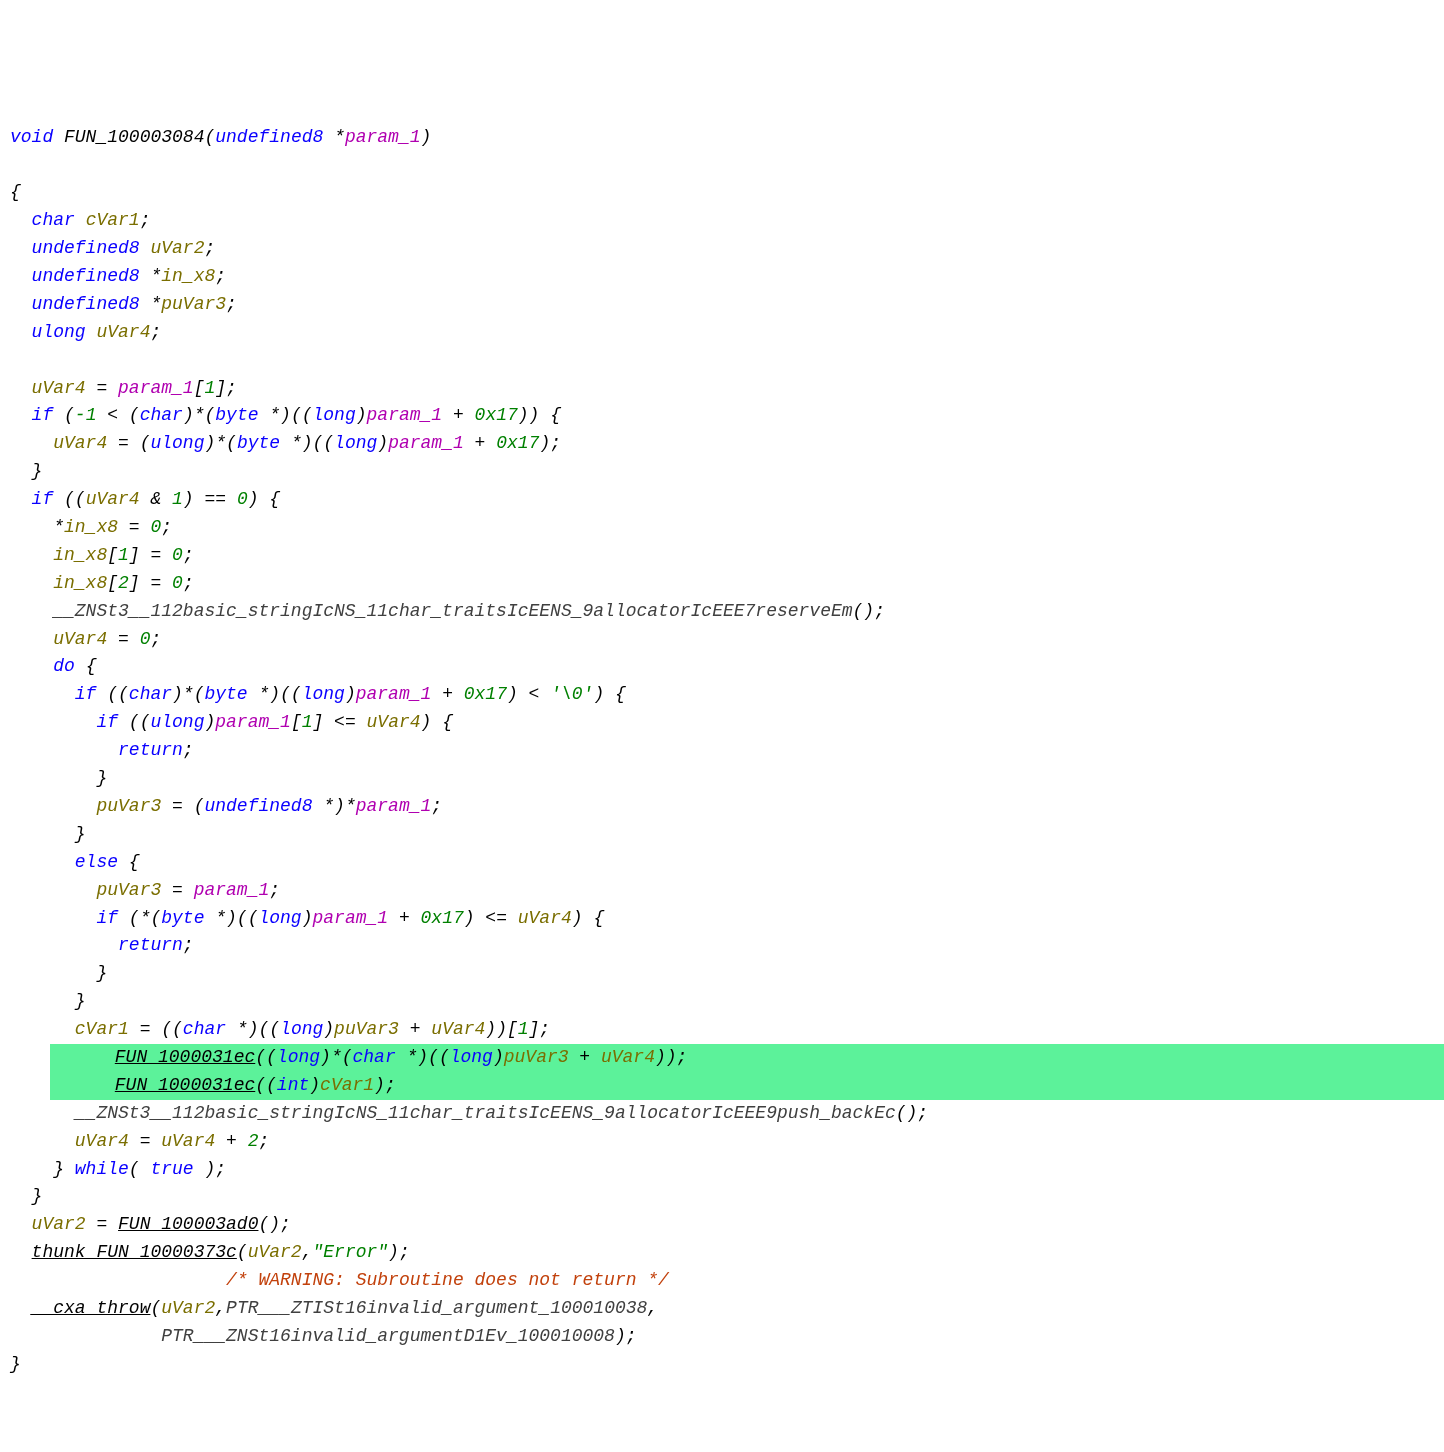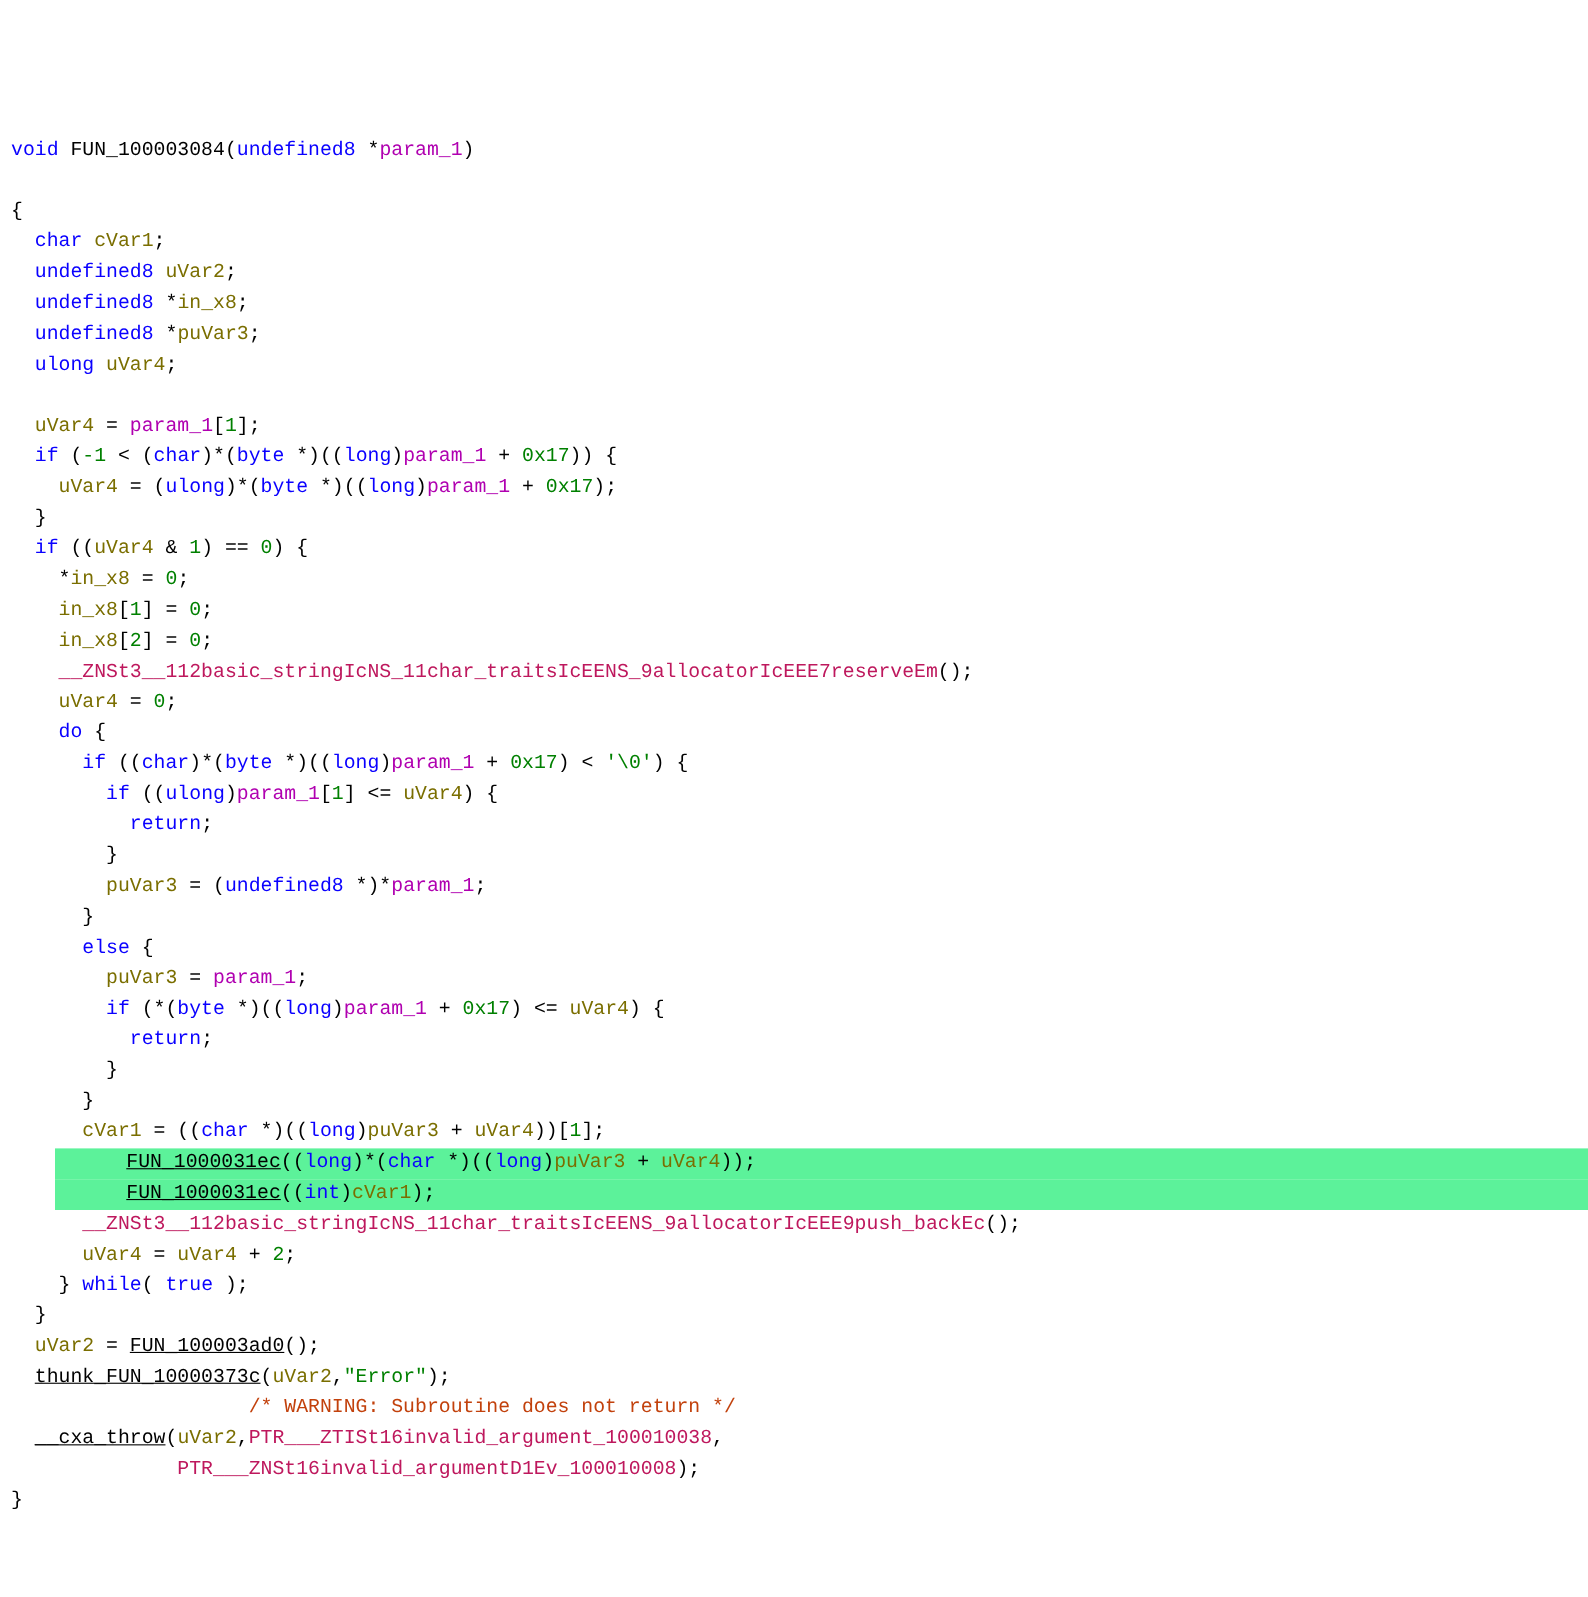--- a/index.html
+++ b/index.html
@@ -14,24 +14,24 @@
   }
   .kw      { color: #0a00ff; }   
   .type    { color: #0a00ff; }   
   .func    { color: #000000; }   
   .funcln  { color: #000000; text-decoration: underline; } 
   .param   { color: #b000b0; }   
   .var     { color: #7a6e00; text-align: center; }   
   .num     { color: #008000; }   
   .str     { color: #008000; }   
   .op      { color: #000000; }   
-  .ident   { color: #be185d; }   
+  .ident   { color: #404040; }   
   .comment { color: #c2410c; }   
   .hl { background: #5cf29a; display: inline-block; width: 100%; margin-left: 40px; }
-  .line { display: block; min-height: 1.55em; }
+  .line { display: block; min-height: 1.55em; font-style: italic; }
 </style>
 </head>
 <body>
 
 
 
 <div id="code"><span class="line"><span class="kw">void </span><span class="func">FUN_100003084</span><span class="op">(</span><span class="type">undefined8 </span><span class="op">*</span><span class="param">param_1</span><span class="op">)</span></span><span class="line"><span></span></span><span class="line"><span class="op">{</span></span><span class="line"><span class="op">  </span><span class="type">char </span><span class="var">cVar1</span><span>;</span></span><span class="line"><span class="op">  </span><span class="type">undefined8 </span><span class="var">uVar2</span><span>;</span></span><span class="line"><span class="op">  </span><span class="type">undefined8 </span><span class="op">*</span><span class="var">in_x8</span><span>;</span></span><span class="line"><span class="op">  </span><span class="type">undefined8 </span><span class="op">*</span><span class="var">puVar3</span><span>;</span></span><span class="line"><span class="op">  </span><span class="type">ulong </span><span class="var">uVar4</span><span>;</span></span><span class="line"><span></span></span><span class="line"><span class="op">  </span><span class="var">uVar4</span><span class="op"> = </span><span class="param">param_1</span><span class="op">[</span><span class="num">1</span><span>];</span></span><span class="line"><span class="op">  </span><span class="kw">if </span><span class="op">(</span><span class="num">-1</span><span class="op"> &lt; (</span><span class="type">char</span><span class="op">)*(</span><span class="type">byte </span><span class="op">*)((</span><span class="type">long</span><span class="op">)</span><span class="param">param_1</span><span class="op"> + </span><span class="num">0x17</span><span class="op">)) {</span></span><span class="line"><span class="op">    </span><span class="var">uVar4</span><span class="op"> = (</span><span class="type">ulong</span><span class="op">)*(</span><span class="type">byte </span><span class="op">*)((</span><span class="type">long</span><span class="op">)</span><span class="param">param_1</span><span class="op"> + </span><span class="num">0x17</span><span class="op">);</span></span><span class="line"><span class="op">  }</span></span><span class="line"><span class="op">  </span><span class="kw">if </span><span class="op">((</span><span class="var">uVar4</span><span class="op"> &amp; </span><span class="num">1</span><span class="op">) == </span><span class="num">0</span><span class="op">) {</span></span><span class="line"><span class="op">    *</span><span class="var">in_x8</span><span class="op"> = </span><span class="num">0</span><span>;</span></span><span class="line"><span class="op">    </span><span class="var">in_x8</span><span class="op">[</span><span class="num">1</span><span class="op">] = </span><span class="num">0</span><span>;</span></span><span class="line"><span class="op">    </span><span class="var">in_x8</span><span class="op">[</span><span class="num">2</span><span class="op">] = </span><span class="num">0</span><span>;</span></span><span class="line"><span class="op">    </span><span class="ident">__ZNSt3__112basic_stringIcNS_11char_traitsIcEENS_9allocatorIcEEE7reserveEm</span><span>();</span></span><span class="line"><span class="op">    </span><span class="var">uVar4</span><span class="op"> = </span><span class="num">0</span><span>;</span></span><span class="line"><span class="op">    </span><span class="kw">do </span><span class="op">{</span></span><span class="line"><span class="op">      </span><span class="kw">if </span><span class="op">((</span><span class="type">char</span><span class="op">)*(</span><span class="type">byte </span><span class="op">*)((</span><span class="type">long</span><span class="op">)</span><span class="param">param_1</span><span class="op"> + </span><span class="num">0x17</span><span class="op">) &lt; </span><span class="str">'\0'</span><span class="op">) {</span></span><span class="line"><span class="op">        </span><span class="kw">if </span><span class="op">((</span><span class="type">ulong</span><span class="op">)</span><span class="param">param_1</span><span class="op">[</span><span class="num">1</span><span class="op">] &lt;= </span><span class="var">uVar4</span><span class="op">) {</span></span><span class="line"><span class="op">          </span><span class="kw">return</span><span>;</span></span><span class="line"><span class="op">        }</span></span><span class="line"><span class="op">        </span><span class="var">puVar3</span><span class="op"> = (</span><span class="type">undefined8 </span><span class="op">*)*</span><span class="param">param_1</span><span>;</span></span><span class="line"><span class="op">      }</span></span><span class="line"><span class="op">      </span><span class="kw">else </span><span class="op">{</span></span><span class="line"><span class="op">        </span><span class="var">puVar3</span><span class="op"> = </span><span class="param">param_1</span><span>;</span></span><span class="line"><span class="op">        </span><span class="kw">if </span><span class="op">(*(</span><span class="type">byte </span><span class="op">*)((</span><span class="type">long</span><span class="op">)</span><span class="param">param_1</span><span class="op"> + </span><span class="num">0x17</span><span class="op">) &lt;= </span><span class="var">uVar4</span><span class="op">) {</span></span><span class="line"><span class="op">          </span><span class="kw">return</span><span>;</span></span><span class="line"><span class="op">        }</span></span><span class="line"><span class="op">      }</span></span><span class="line"><span class="op">      </span><span class="var">cVar1</span><span class="op"> = ((</span><span class="type">char </span><span class="op">*)((</span><span class="type">long</span><span class="op">)</span><span class="var">puVar3</span><span class="op"> + </span><span class="var">uVar4</span><span class="op">))[</span><span class="num">1</span><span>];</span></span><span class="line hl"><span class="op">      </span><span class="funcln">FUN_1000031ec</span><span class="op">((</span><span class="type">long</span><span class="op">)*(</span><span class="type">char </span><span class="op">*)((</span><span class="type">long</span><span class="op">)</span><span class="var">puVar3</span><span class="op"> + </span><span class="var">uVar4</span><span class="op">));</span></span><span class="line hl"><span class="op">      </span><span class="funcln">FUN_1000031ec</span><span class="op">((</span><span class="type">int</span><span class="op">)</span><span class="var">cVar1</span><span class="op">);</span></span><span class="line"><span class="op">      </span><span class="ident">__ZNSt3__112basic_stringIcNS_11char_traitsIcEENS_9allocatorIcEEE9push_backEc</span><span>();</span></span><span class="line"><span class="op">      </span><span class="var">uVar4</span><span class="op"> = </span><span class="var">uVar4</span><span class="op"> + </span><span class="num">2</span><span>;</span></span><span class="line"><span class="op">    } </span><span class="kw">while</span><span class="op">( </span><span class="kw">true </span><span class="op">);</span></span><span class="line"><span class="op">  }</span></span><span class="line"><span class="op">  </span><span class="var">uVar2</span><span class="op"> = </span><span class="funcln">FUN_100003ad0</span><span>();</span></span><span class="line"><span class="op">  </span><span class="funcln">thunk_FUN_10000373c</span><span class="op">(</span><span class="var">uVar2</span><span class="op">,</span><span class="str">"Error"</span><span class="op">);</span></span><span class="line"><span class="op">                    </span><span class="comment">/* WARNING: Subroutine does not return */</span></span><span class="line"><span class="op">  </span><span class="funcln">__cxa_throw</span><span class="op">(</span><span class="var">uVar2</span><span class="op">,</span><span class="ident">PTR___ZTISt16invalid_argument_100010038</span><span class="op">,</span></span><span class="line"><span class="op">              </span><span class="ident">PTR___ZNSt16invalid_argumentD1Ev_100010008</span><span class="op">);</span></span><span class="line"><span class="op">}</span></span></div>
 
 
 

